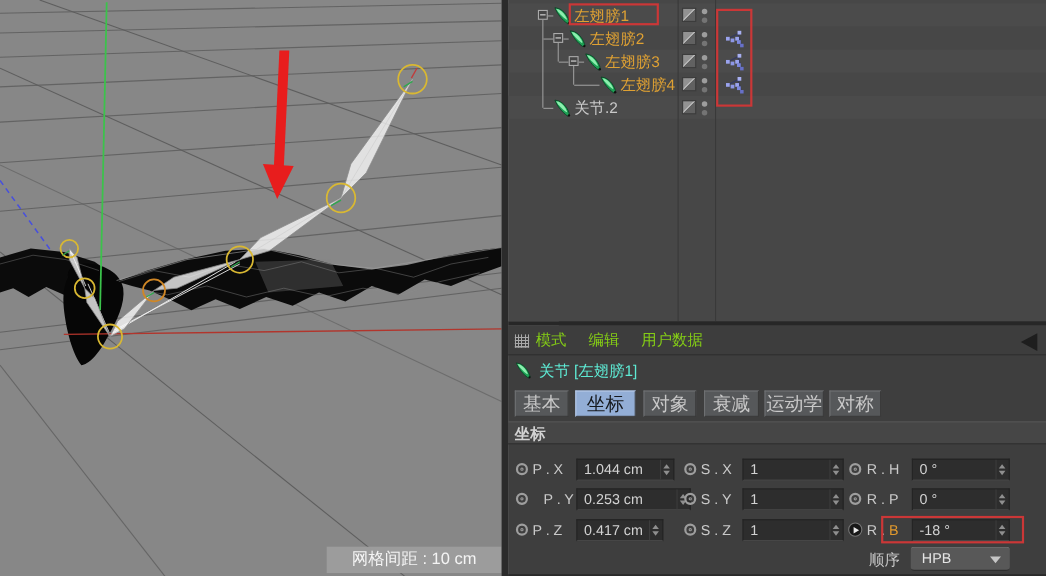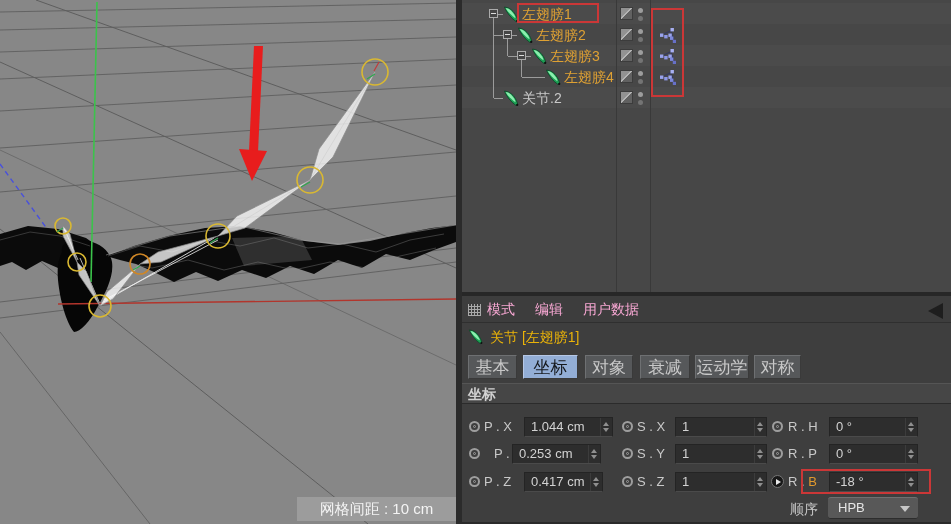--- a/index.html
+++ b/index.html
@@ -27,27 +27,27 @@
   .redbox{border:2px solid #cb3737;background:transparent;pointer-events:none;}
   .colsep{top:0;width:1px;height:292px;background:#393939;}
   .lsq{width:13px;height:13px;border:1px solid #3c3c3c;
     background:linear-gradient(135deg,#929292 44%,#b4b4b4 44%,#b4b4b4 52%,#616161 52%);}
   .vdot{width:5px;height:5px;border-radius:50%;}
   .vdot.top{background:#9d9d9d;} .vdot.bot{background:#747474;}
 
   
   #am{left:462px;top:296px;width:489px;height:228px;background:#3e3e3e;border-bottom:2px solid #2a2a2a;}
   #am-menubar{left:0;top:0;width:489px;height:27px;background:#3d3d3d;border-bottom:1px solid #2f2f2f;}
-  .menu-item{top:3px;height:21px;line-height:21px;font-size:14px;color:#f9a8d4;}
+  .menu-item{top:3px;height:21px;line-height:21px;font-size:14px;color:#84cc16;}
   #menu-grid{left:6px;top:8px;width:13px;height:12px;
     background:repeating-linear-gradient(0deg,#a9a9a9 0 1px,transparent 1px 3px),
                repeating-linear-gradient(90deg,#a9a9a9 0 1px,transparent 1px 3px);}
   #collapse-tri{left:466px;top:7px;width:0;height:0;border-top:8px solid transparent;
     border-bottom:8px solid transparent;border-right:15px solid #1e1e1e;}
-  #am-title{left:28px;top:31px;height:20px;line-height:20px;font-size:14px;color:#eab308;}
+  #am-title{left:28px;top:31px;height:20px;line-height:20px;font-size:14px;color:#5eead4;}
   .tab{top:59px;height:24px;line-height:24px;text-align:center;font-size:17px;color:#c8c8c8;
     background:#56585a;border:1px solid #3a3a3a;border-top-color:#6e7072;border-left-color:#6e7072;}
   .tab.selected{background:#93aed6;color:#15181c;border-top-color:#b6c8e6;border-left-color:#b6c8e6;}
   #section-hdr{left:0;top:87px;width:489px;height:21px;background:#464646;border-top:1px solid #555;
     border-bottom:1px solid #2b2b2b;color:#d2d2d2;font-size:14px;font-weight:600;line-height:20px;}
   #section-hdr span{margin-left:6px;}
   .reccirc{width:11px;height:11px;border:2px solid #9e9e9e;border-radius:50%;}
   .reccirc i{position:absolute;left:2px;top:2px;width:3px;height:3px;border:1px solid #9e9e9e;border-radius:50%;}
   .flabel{height:20px;line-height:20px;font-size:13px;color:#c9c9c9;white-space:nowrap;}
   .flabel .hl{color:#e0992e;}
@@ -299,21 +299,21 @@
     <div class="abs reccirc" style="left:7px;top:180px">
         <i></i>
       </div>
     <div class="abs flabel" style="left:22px;top:121px">P . X</div>
     <div class="abs flabel" style="left:32px;top:148px">P . Y</div>
     <div class="abs flabel" style="left:22px;top:176px">P . Z</div>
     <div class="abs field" style="left:62px;top:121px;width:89px"><span>1.044 cm</span><span class="stepper">
           <i class="up"></i>
           <i class="dn"></i>
         </span></div>
-    <div class="abs field" style="left:50px;top:148px;width:89px"><span>0.253 cm</span><span class="stepper">
+    <div class="abs field" style="left:62px;top:148px;width:104px"><span>0.253 cm</span><span class="stepper">
           <i class="up"></i>
           <i class="dn"></i>
         </span></div>
     <div class="abs field" style="left:62px;top:176px;width:79px"><span>0.417 cm</span><span class="stepper">
           <i class="up"></i>
           <i class="dn"></i>
         </span></div>
 
     <div class="abs reccirc" style="left:160px;top:125px">
         <i></i>

